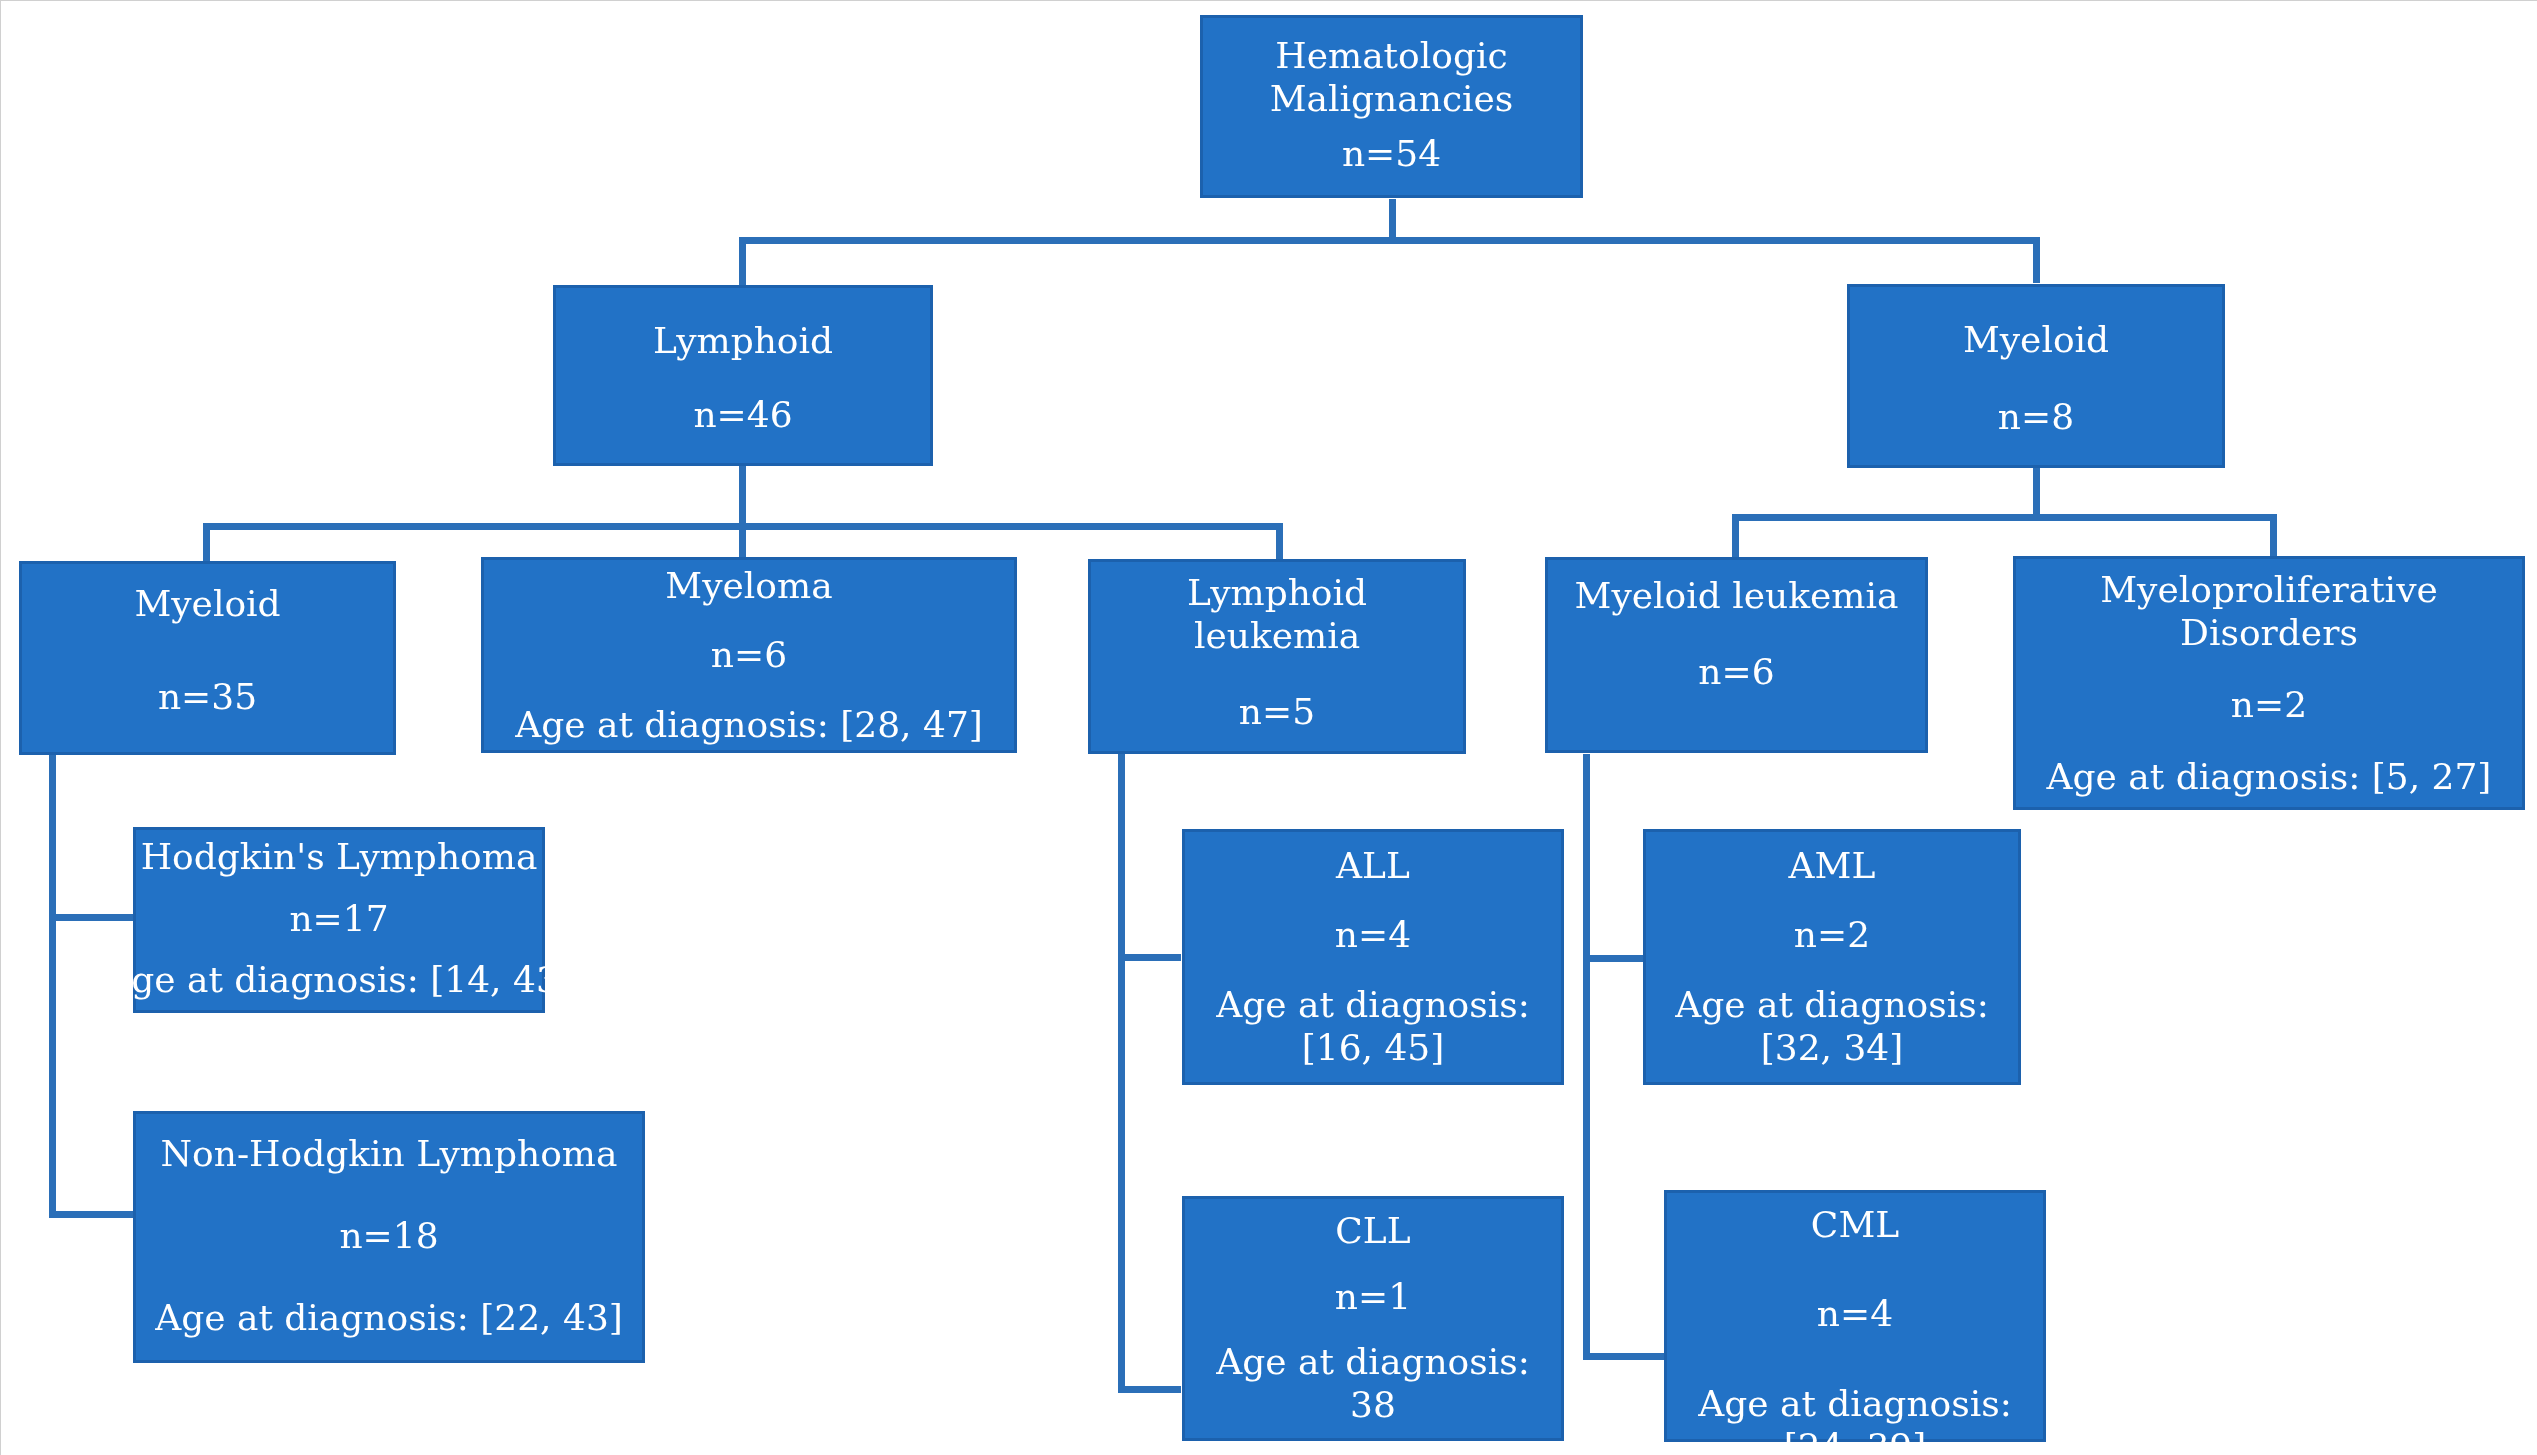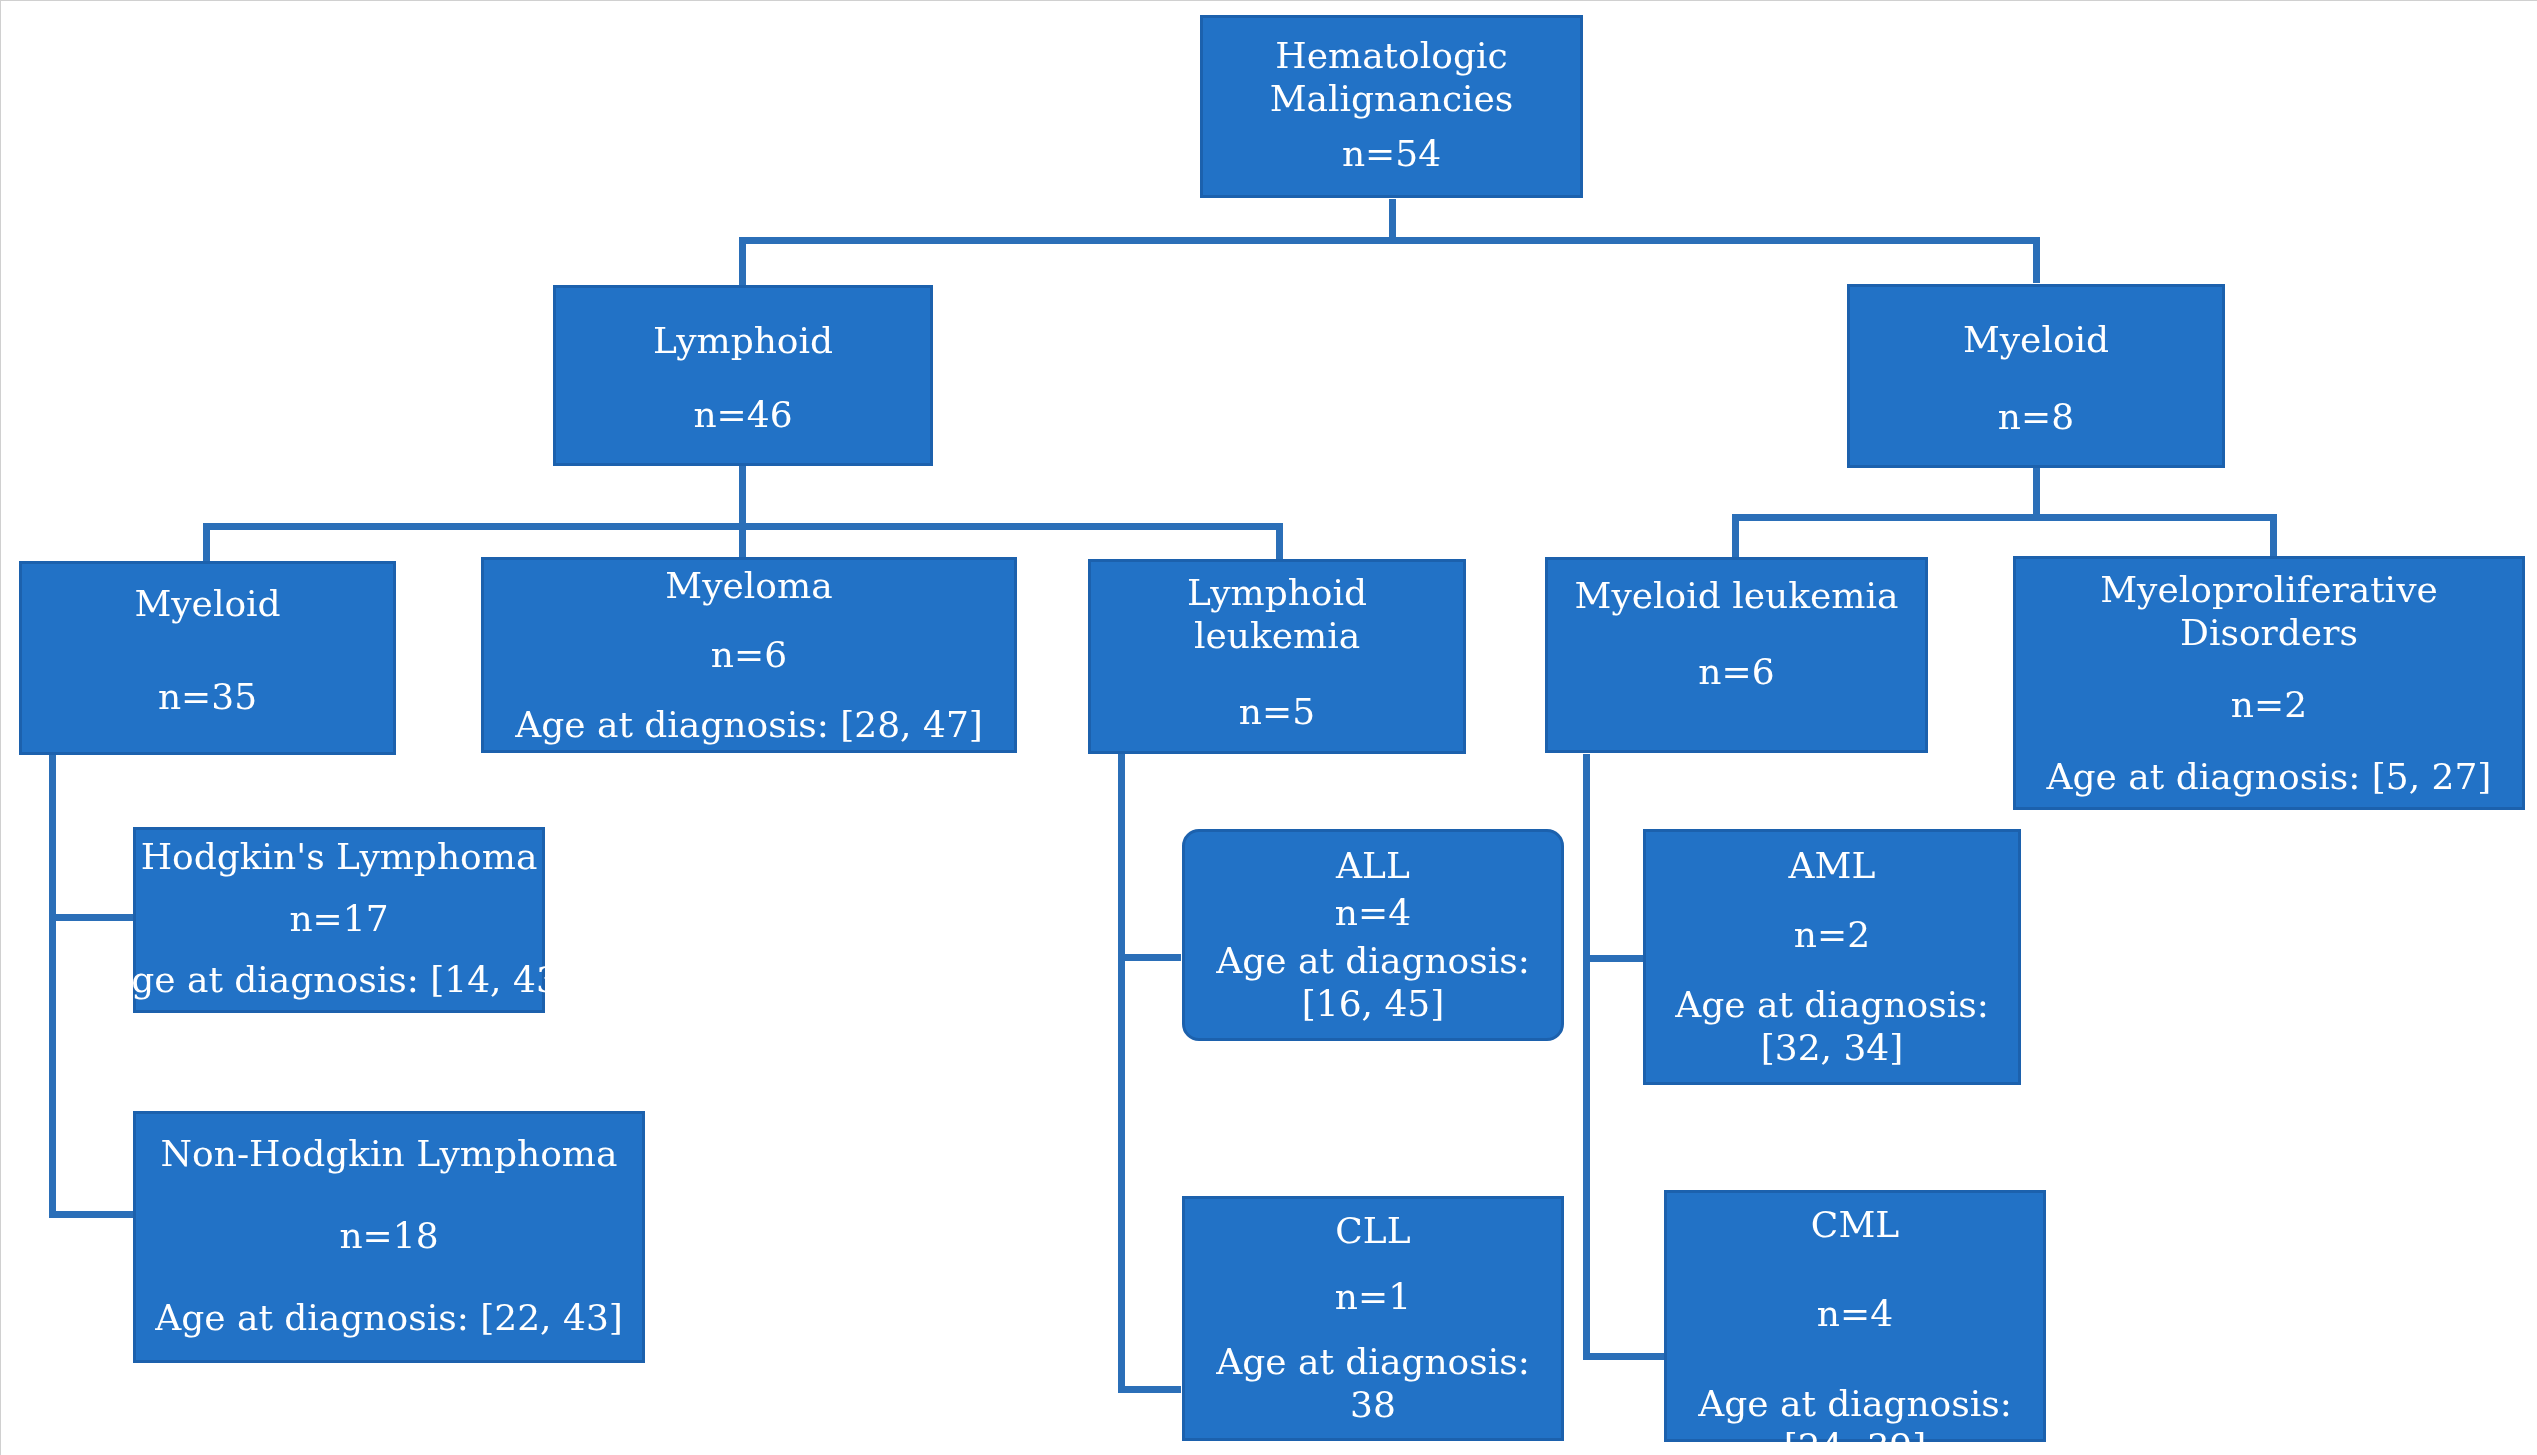--- a/index.html
+++ b/index.html
@@ -119,21 +119,21 @@
     <div class="tline">n=17</div>
     <div class="tline">Age at diagnosis: [14, 43]</div>
   </div>
 
   <div class="box" style="left:132px;top:1110px;width:512px;height:252px;padding:18px 5.2px 20.7px;">
     <div class="tline">Non-Hodgkin Lymphoma</div>
     <div class="tline">n=18</div>
     <div class="tline">Age at diagnosis: [22, 43]</div>
   </div>
 
-  <div class="box" style="left:1181px;top:828px;width:382px;height:212px;padding:11.6px 5.2px 13px;border-radius:17px;">
+  <div class="box" style="left:1181px;top:828px;width:382px;height:256px;padding:11.6px 5.2px 13px;">
     <div class="tline">ALL</div>
     <div class="tline">n=4</div>
     <div class="tgroup">
       <span class="tline">Age at diagnosis:</span>
       <span class="tline">[16, 45]</span>
     </div>
   </div>
 
   <div class="box" style="left:1181px;top:1195px;width:382px;height:245px;padding:10.3px 5.2px 11.6px;">
     <div class="tline">CLL</div>

